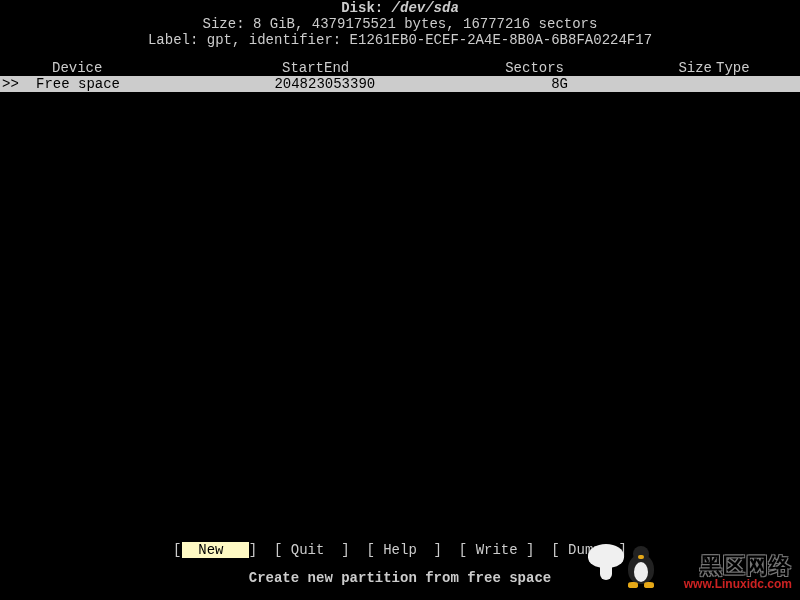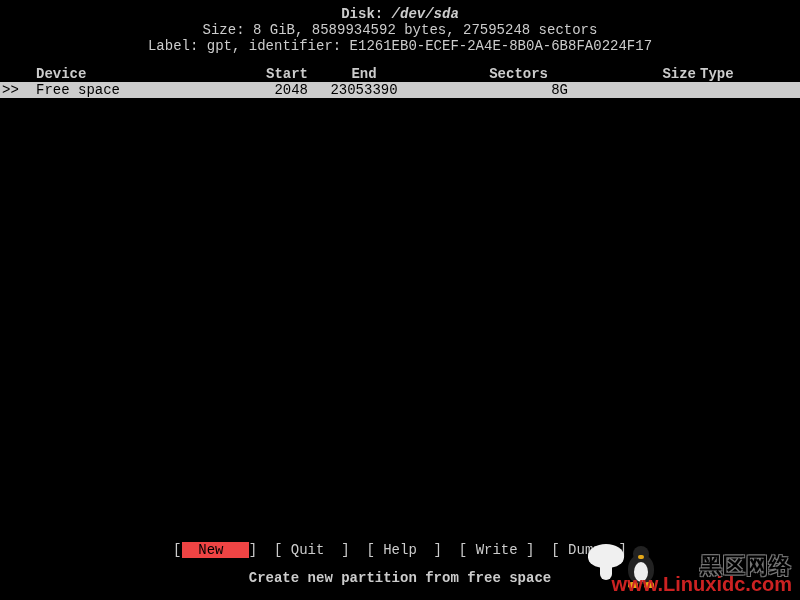--- a/index.html
+++ b/index.html
@@ -13,41 +13,40 @@
       background: #000000;
       color: #cccccc;
       font-family: "Courier New", Courier, monospace;
       font-size: 14px;
       line-height: 16px;
       overflow: hidden;
       position: relative;
     }
     .header {
       text-align: center;
-      padding-top: 6px;
       padding-bottom: 12px;
     }
     .header-line1 {
       font-weight: bold;
     }
     .disk-label {
       font-weight: bold;
     }
     .disk-path {
       font-weight: bold;
       font-style: italic;
     }
     .table-header {
       display: flex;
-      font-weight: bold;
-      padding-left: 36px;
+      font-weight: normal;
+      padding-left: 52px;
     }
     .col-device { width: 152px; text-align: left; }
     .col-start  { width: 120px; text-align: right; }
-    .col-end    { width: 112px; text-align: center; }
+    .col-end    { width: 112px; text-align: left; }
     .col-sectors{ width: 128px; text-align: right; }
     .col-size   { width: 148px; text-align: right; }
     .col-type   { width: 48px;  text-align: left;  padding-left: 4px; }
     .row {
       display: flex;
       align-items: center;
     }
     .row.selected {
       background: #cccccc;
       color: #000000;
@@ -65,21 +64,21 @@
       position: absolute;
       bottom: 42px;
       width: 100%;
       text-align: center;
       white-space: pre;
     }
     .menu-item {
       display: inline;
     }
     .menu-selected {
-      background: #ef4444;
+      background: #fef9c3;
       color: #000000;
     }
     .status {
       position: absolute;
       bottom: 14px;
       width: 100%;
       text-align: center;
       font-weight: bold;
     }
     .watermark {
@@ -92,21 +91,21 @@
     }
     .watermark .zh {
       font-size: 22px;
       font-weight: bold;
       color: #000000;
       text-shadow: -1px -1px 0 #777, 1px -1px 0 #777, -1px 1px 0 #777, 1px 1px 0 #777;
       letter-spacing: 1px;
     }
     .watermark .url {
       color: #cc2222;
-      font-size: 20px;
+      font-size: 12px;
       font-weight: bold;
       font-family: Arial, sans-serif;
     }
     .watermark-art {
       position: absolute;
       right: 170px;
       bottom: 12px;
       width: 48px;
       height: 48px;
       pointer-events: none;
@@ -184,21 +183,21 @@
     .penguin-foot-l { left: 4px; }
     .penguin-foot-r { left: 20px; }
   </style>
 </head>
 <body>
 
 <div class="header">
   <div class="header-line1">
     <span class="disk-label">Disk: </span><span class="disk-path">/dev/sda</span>
   </div>
-  <div>Size: 8 GiB, 8589934592 bytes, 27595248 sectors</div>
+  <div>Size: 8 GiB, 4379175521 bytes, 16777216 sectors</div>
   <div>Label: gpt, identifier: E1261EB0-ECEF-2A4E-8B0A-6B8FA0224F17</div>
 </div>
 
 <div class="table-header">
   <div class="col-device">Device</div>
   <div class="col-start">Start</div>
   <div class="col-end">End</div>
   <div class="col-sectors">Sectors</div>
   <div class="col-size">Size</div>
   <div class="col-type">Type</div>

